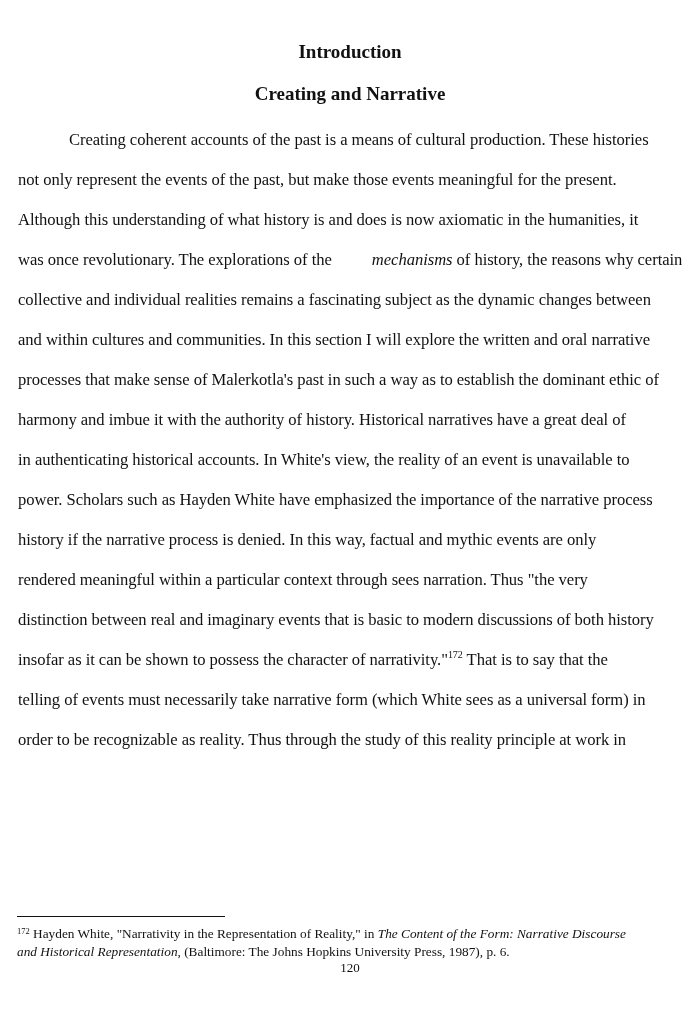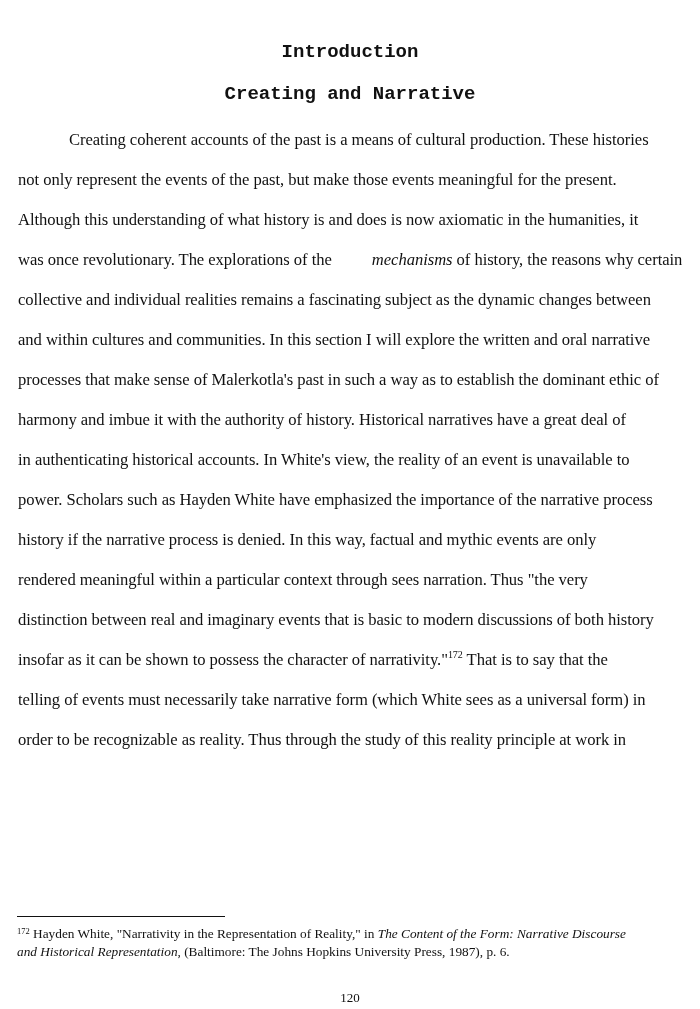--- a/index.html
+++ b/index.html
@@ -23,21 +23,20 @@
     }
     .heading {
       position: absolute;
       left: 0;
       width: 700px;
       text-align: center;
       font-weight: bold;
       font-size: 19px;
       line-height: 24px;
       margin: 0;
-      font-family: Liberation Mono, monospace;
     }
     #h-intro { top: 40px; }
     #h-sub { top: 82px; }
 
     .body-lines {
       position: absolute;
       left: 18px;
       top: 127px;
       width: 676px;
     }
@@ -77,21 +76,21 @@
       font-size: 8.5px;
       vertical-align: 4px;
       line-height: 0;
     }
     .footnote em { font-style: italic; }
 
     .page-number {
       position: absolute;
       left: 0;
       width: 700px;
-      top: 990px;
+      top: 960px;
       text-align: center;
       font-size: 13px;
       line-height: 16px;
     }
   </style>
 </head>
 <body>
 
 <div class="page">
   <h1 id="h-intro" class="heading">Introduction</h1>

